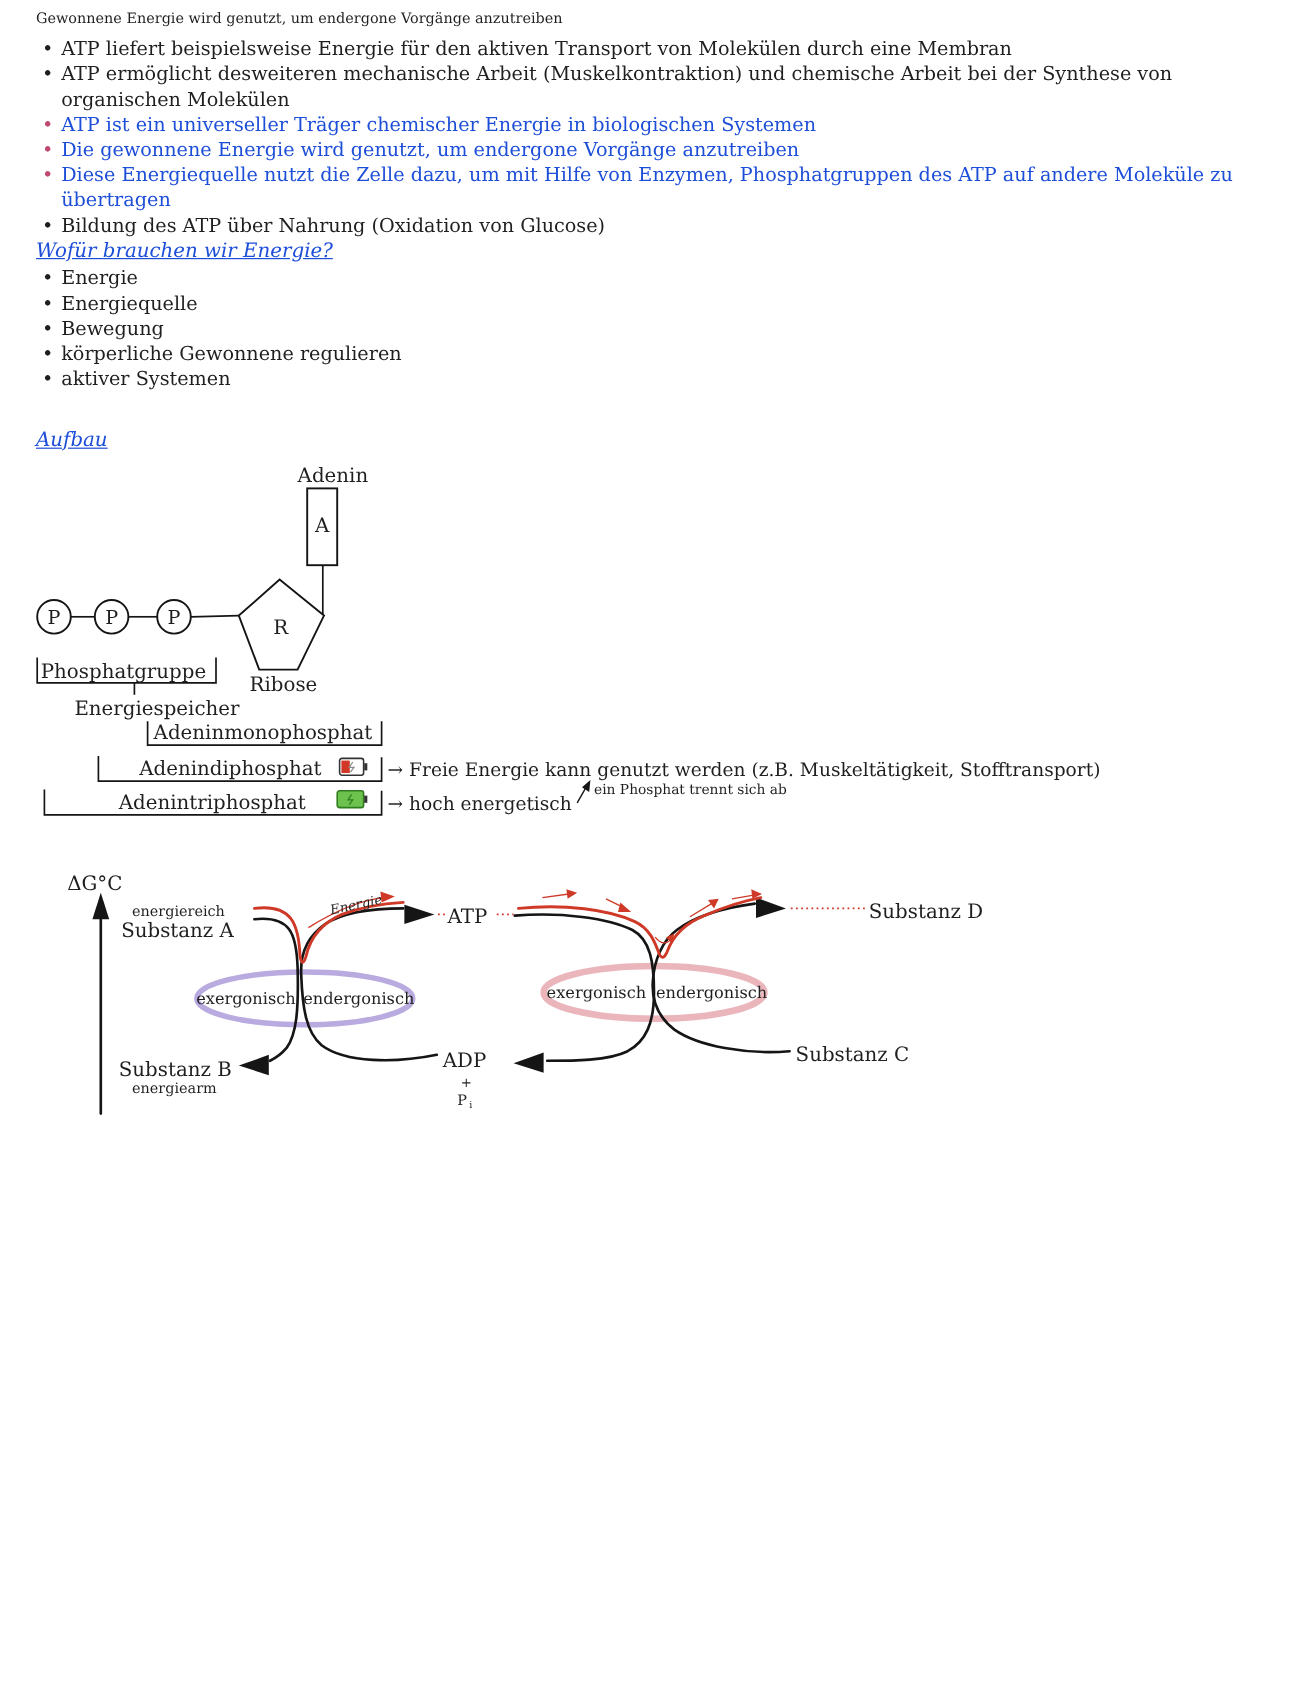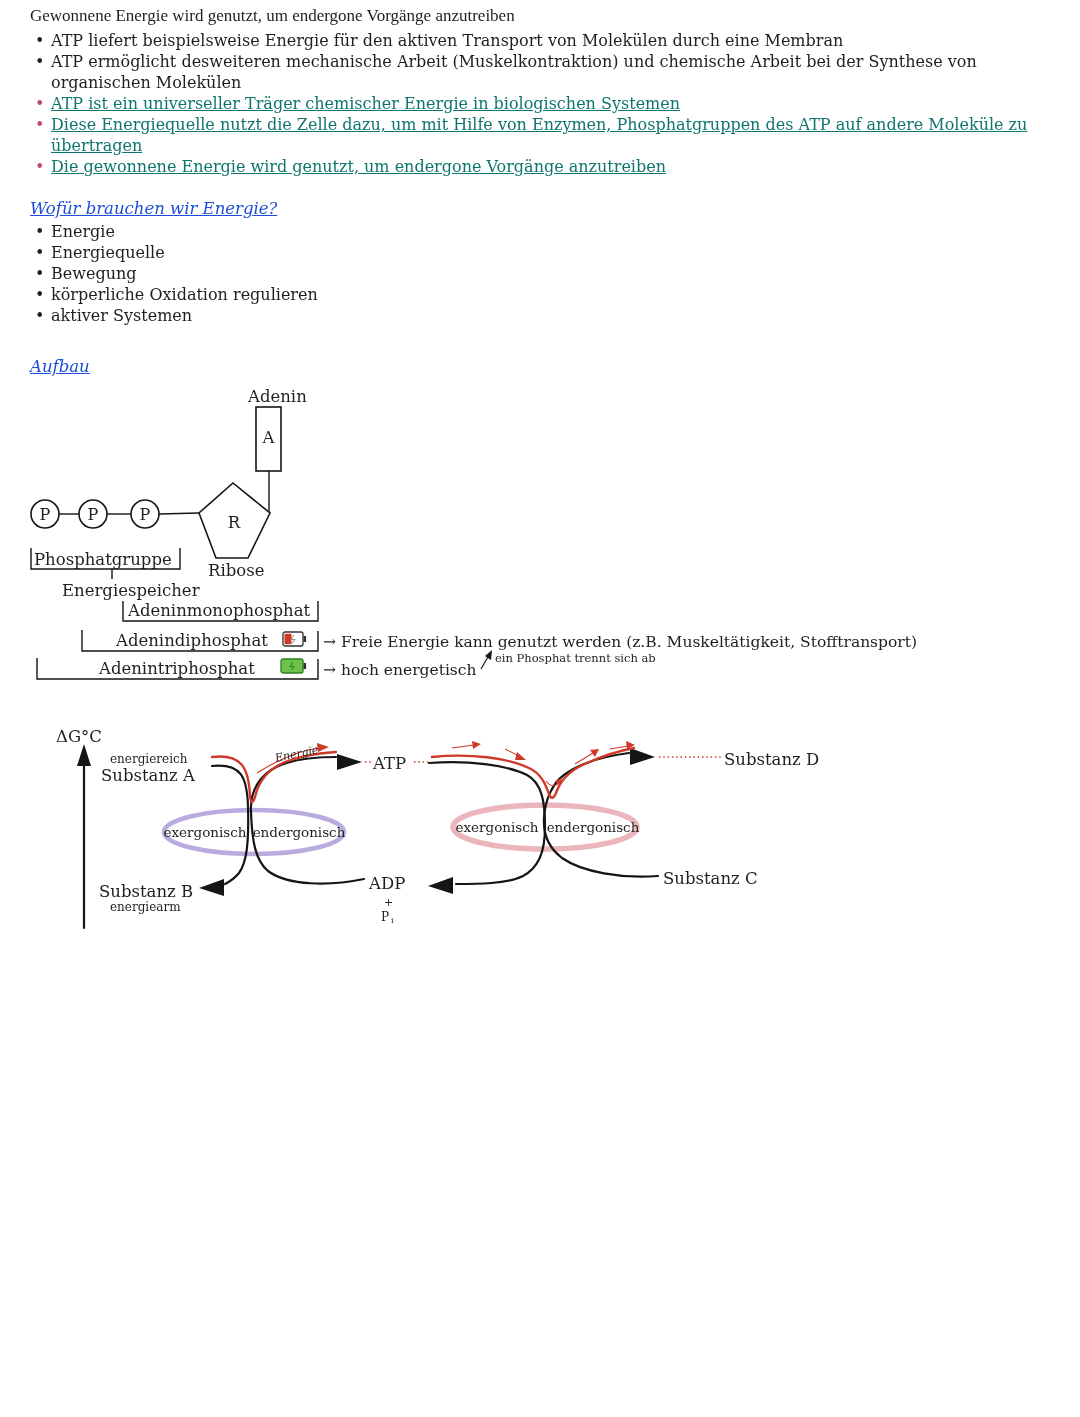--- a/index.html
+++ b/index.html
@@ -1,28 +1,28 @@
 <!DOCTYPE html>
 <html><head>
 <meta charset="utf-8">
 <style>
   html,body{margin:0;padding:0;background:#ffffff;}
   .page{
     position:relative;width:1080px;height:1417px;background:#ffffff;
     font-family:"DejaVu Serif","Liberation Serif",serif;color:#1f1f1f;overflow:hidden;
   }
   .intro{position:absolute;top:5px;left:30px;width:1018px;}
-  .plainline{font-size:17px;line-height:21px;font-family:Liberation Serif, serif;}
+  .plainline{font-size:12px;line-height:21px;}
   ul.bullets{margin:4px;padding:0;list-style:none;}
   ul.bullets li{
     position:relative;padding-left:17px;font-size:16px;line-height:21px;
     white-space:pre-line;
   }
   ul.bullets li::before{content:"\2022";position:absolute;left:1px;top:0;}
-  li.pink{color:#0f766e;text-decoration:underline;}
+  li.pink{color:#1d4ed8;}
   li.pink::before{color:#c04a6e;}
   .sec-head{
     display:inline-block;font-size:16.5px;font-style:italic;
     text-decoration:underline;color:#1d4ed8;line-height:21px;
   }
   .needs{position:absolute;top:198px;left:30px;width:500px;}
   .needs ul.bullets{margin-top:2px;}
   .aufbau{position:absolute;top:356px;left:30px;}
   svg.diagram-layer{position:absolute;left:0;top:0;width:1080px;height:1417px;}
   svg text{font-family:"DejaVu Serif","Liberation Serif",serif;fill:#1f1f1f;}
@@ -37,33 +37,34 @@
 
 <div class="page">
 
   <div class="intro">
     <div class="plainline">Gewonnene Energie wird genutzt, um endergone Vorgänge anzutreiben</div>
     <ul class="bullets">
       <li class="black">ATP liefert beispielsweise Energie für den aktiven Transport von Molekülen durch eine Membran</li>
       <li class="black">ATP ermöglicht desweiteren mechanische Arbeit (Muskelkontraktion) und chemische Arbeit bei der Synthese von
 organischen Molekülen</li>
       <li class="pink">ATP ist ein universeller Träger chemischer Energie in biologischen Systemen</li>
+      <li class="pink">Die gewonnene Energie wird genutzt, um endergone Vorgänge anzutreiben</li>
       <li class="pink">Diese Energiequelle nutzt die Zelle dazu, um mit Hilfe von Enzymen, Phosphatgruppen des ATP auf andere Moleküle zu
 übertragen</li>
-      <li class="pink">Die gewonnene Energie wird genutzt, um endergone Vorgänge anzutreiben</li>
+      <li class="black">Bildung des ATP über Nahrung (Oxidation von Glucose)</li>
     </ul>
   </div>
 
   <div class="needs">
     <span class="sec-head">Wofür brauchen wir Energie?</span>
     <ul class="bullets">
       <li>Energie</li>
       <li>Energiequelle</li>
       <li>Bewegung</li>
-      <li>körperliche Oxidation regulieren</li>
+      <li>körperliche Gewonnene regulieren</li>
       <li>aktiver Systemen</li>
     </ul>
   </div>
 
   <div class="aufbau">
     <span class="sec-head">Aufbau</span>
   </div>
 
   <svg class="diagram-layer" viewBox="0 0 1080 1417">
 

